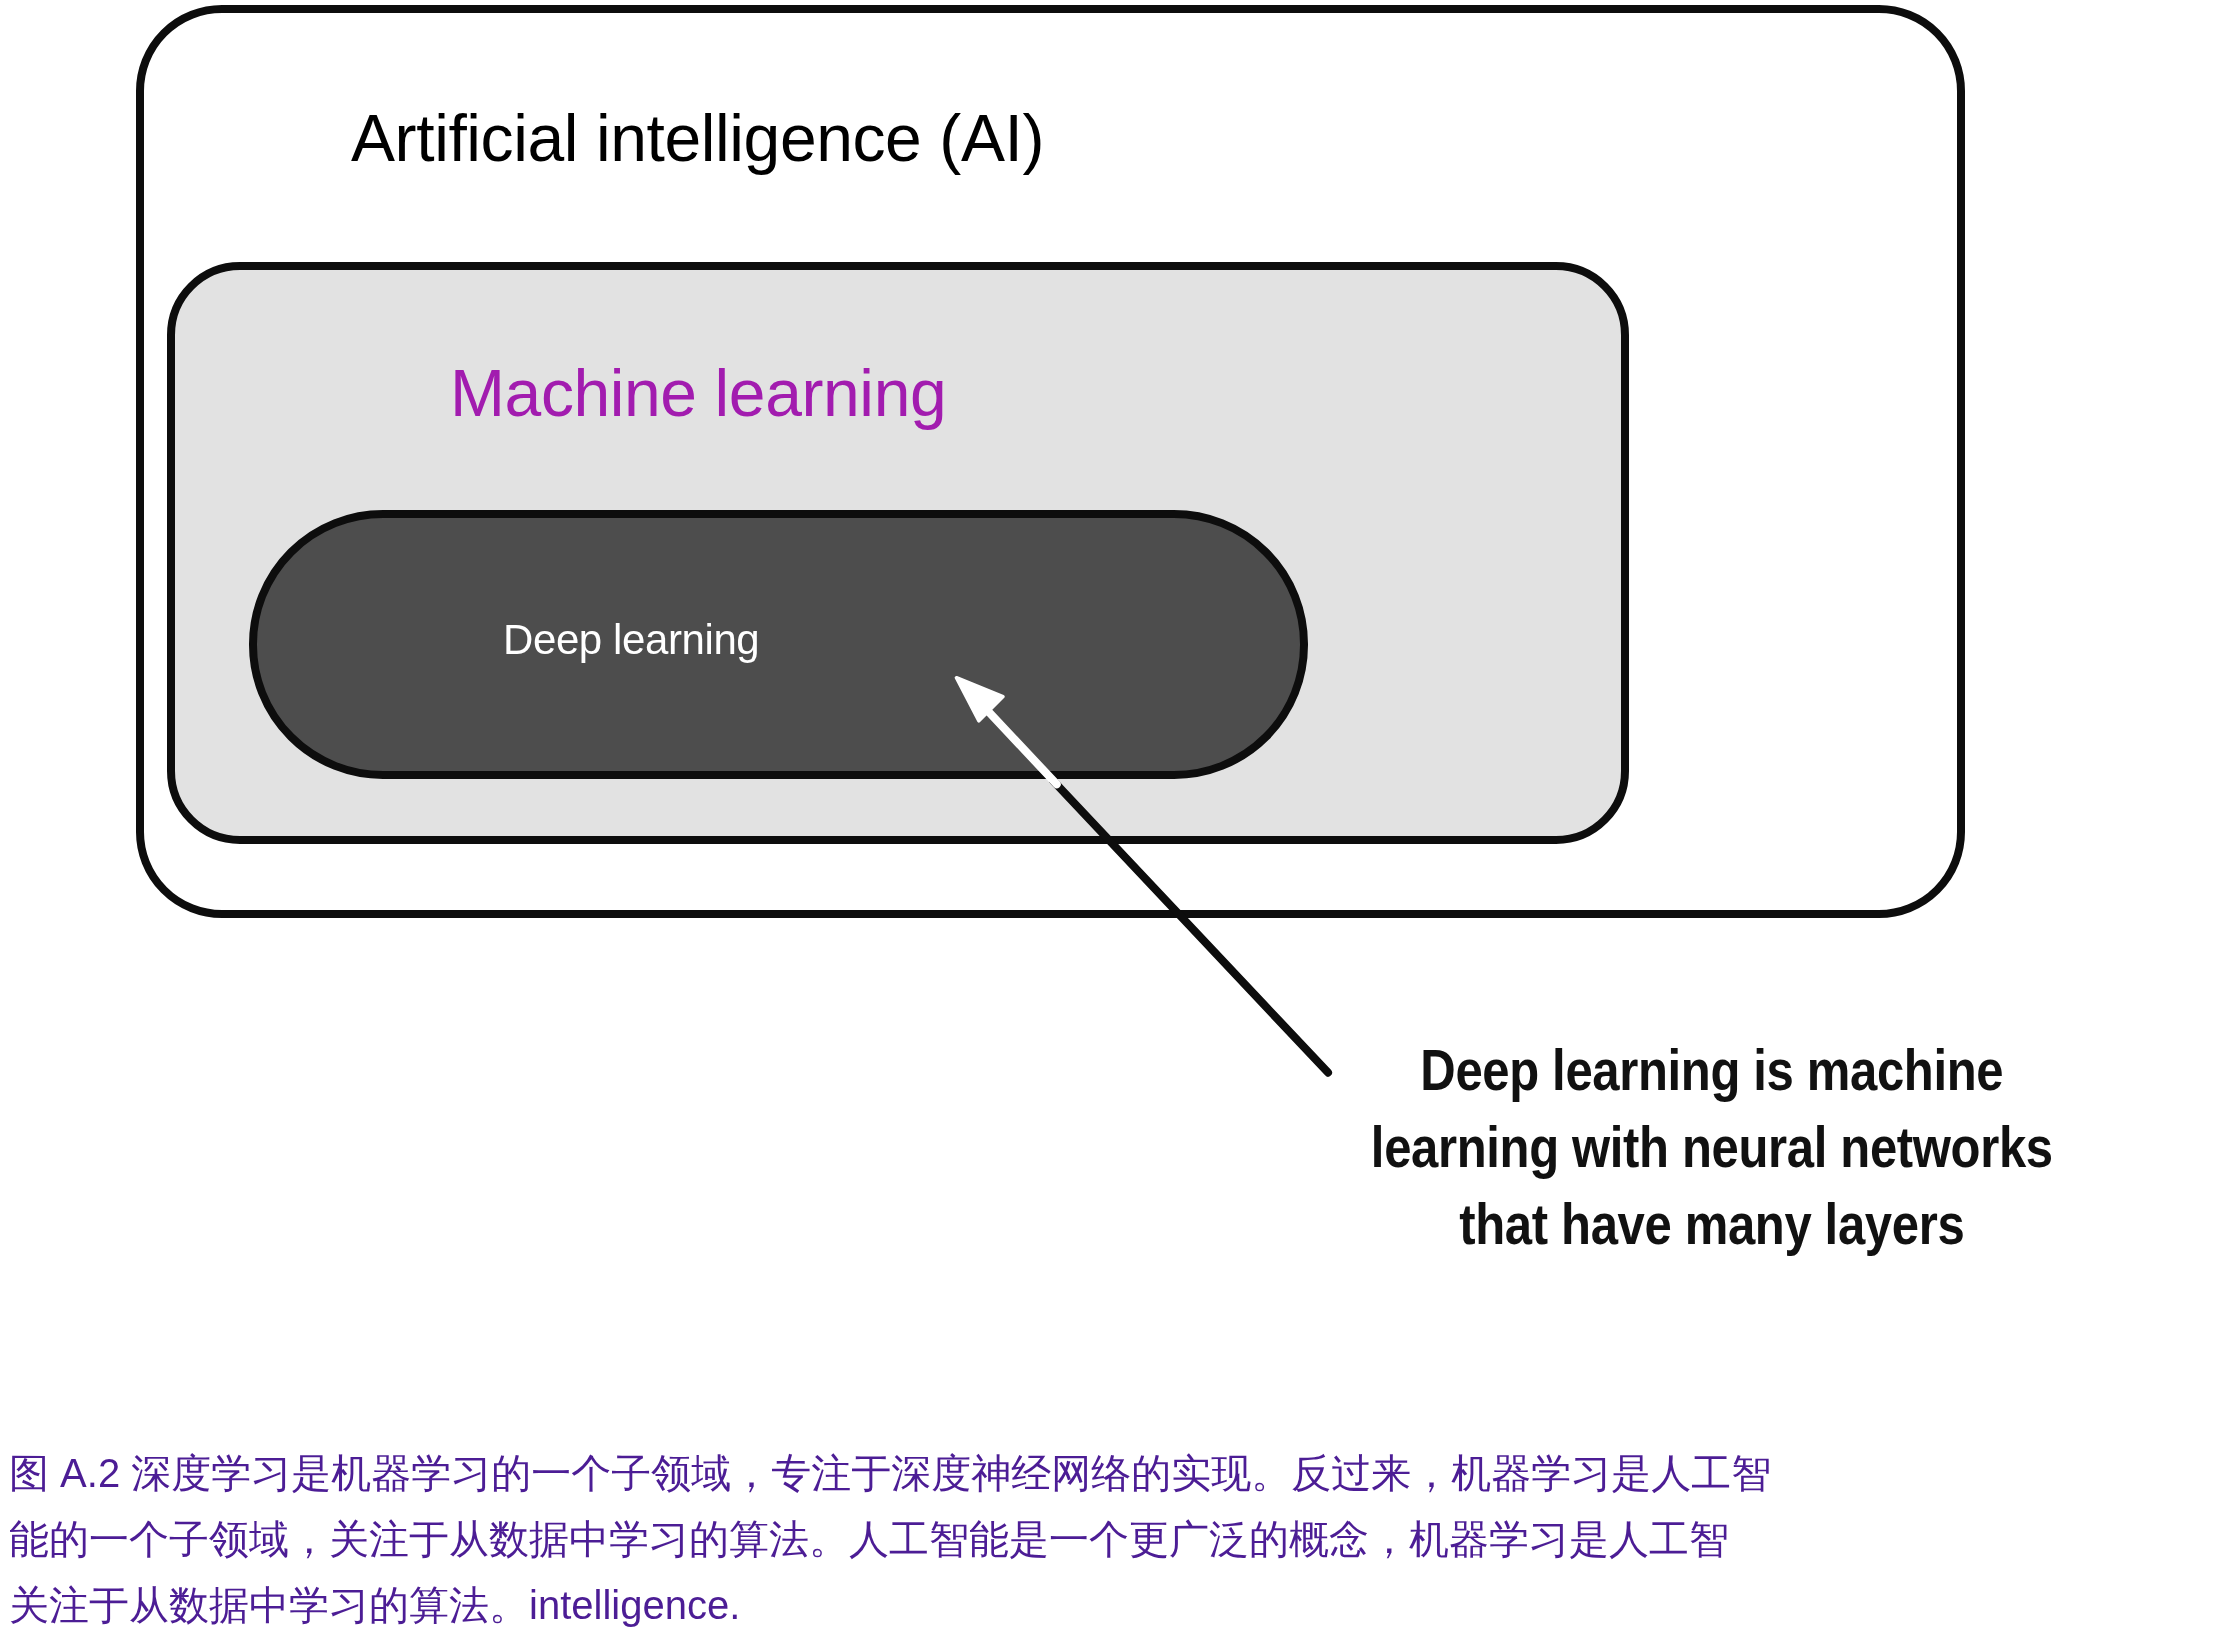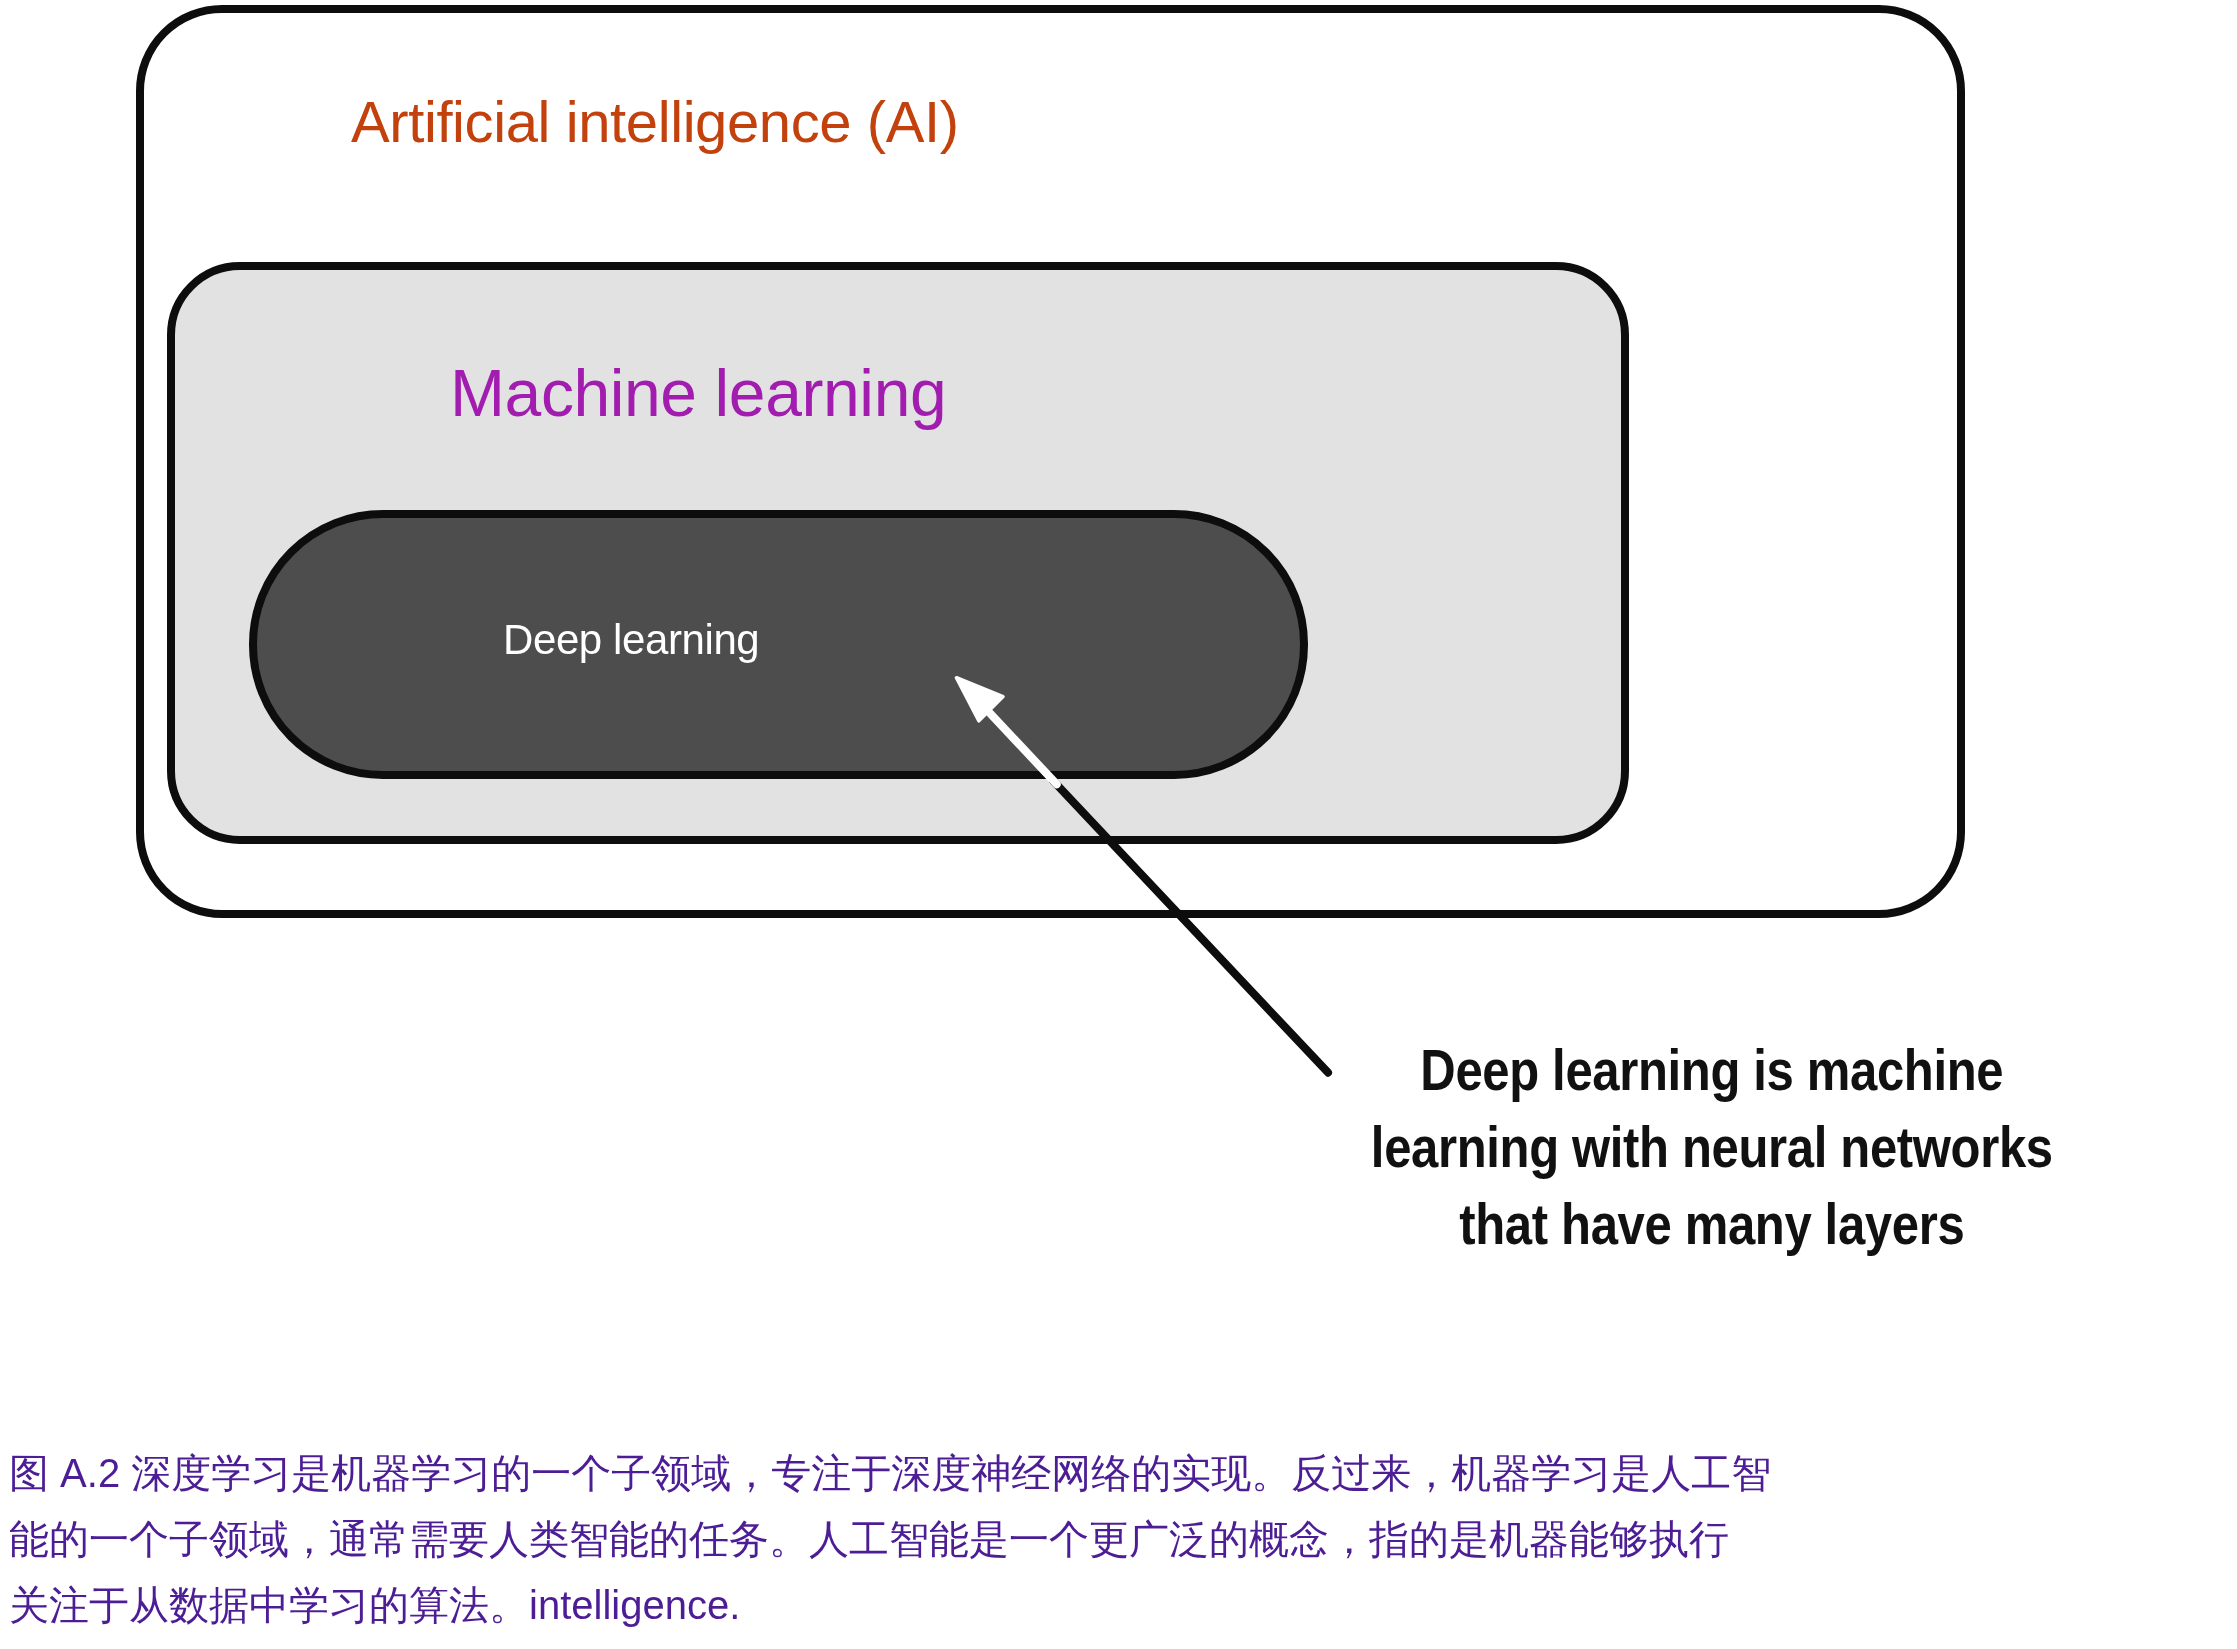--- a/index.html
+++ b/index.html
@@ -72,23 +72,23 @@
   .box-label {
     position: absolute;
     white-space: nowrap;
     font-family: "Liberation Sans", sans-serif;
     font-weight: 400;
     letter-spacing: -0.4px;
   }
 
   .label-ai {
     left: 351px;
-    top: 88px;
-    font-size: 58px;
-    color: #c2410c;
+    top: 100px;
+    font-size: 66px;
+    color: #000000;
   }
 
   .label-ml {
     left: 450px;
     top: 355px;
     font-size: 66px;
     color: #a21caf;
   }
 
   .label-dl {
@@ -170,18 +170,18 @@
     <div class="callout">
       <span class="cl-line">Deep learning is machine</span>
       <span class="cl-line">learning with neural networks</span>
       <span class="cl-line">that have many layers</span>
     </div>
 
   </div>
 
   <div class="caption">
     <span class="cap-line">图 A.2 深度学习是机器学习的一个子领域，专注于深度神经网络的实现。反过来，机器学习是人工智</span>
-    <span class="cap-line">能的一个子领域，通常需要人类智能的任务。人工智能是一个更广泛的概念，指的是机器能够执行</span>
+    <span class="cap-line">能的一个子领域，关注于从数据中学习的算法。人工智能是一个更广泛的概念，机器学习是人工智</span>
     <span class="cap-line">关注于从数据中学习的算法。intelligence.</span>
   </div>
 
 </div>
 
 
 </body></html>

